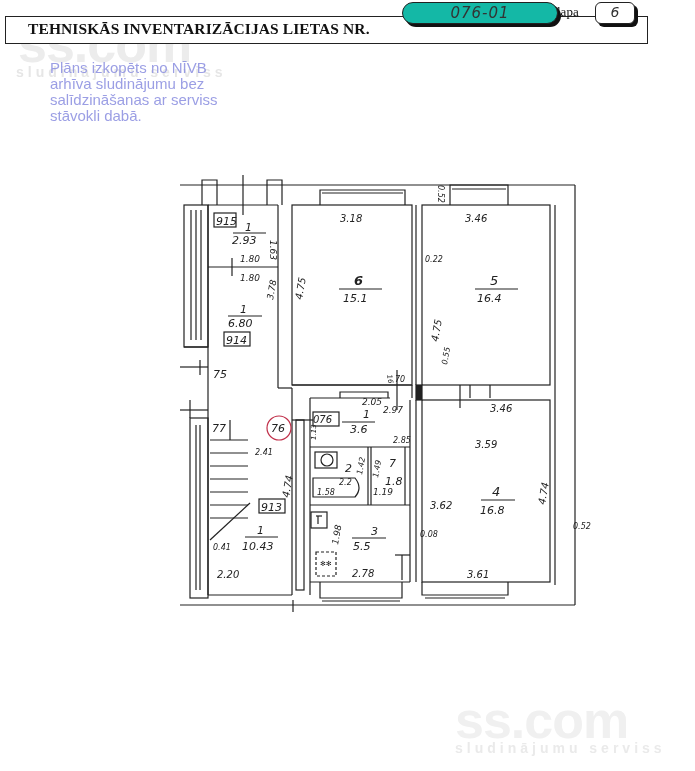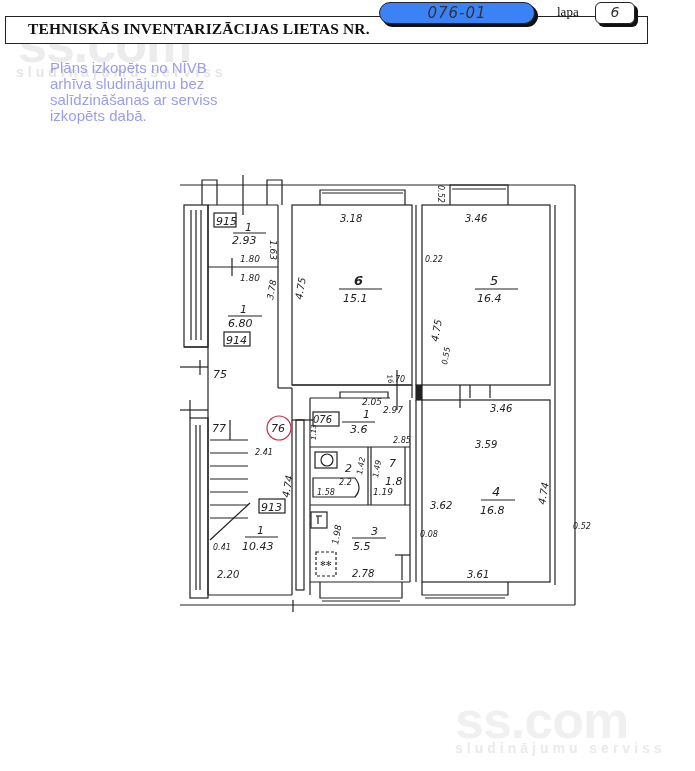--- a/index.html
+++ b/index.html
@@ -1,19 +1,19 @@
 <!DOCTYPE html>
 <html><head>
 <meta charset="utf-8">
 <style>
   html, body { margin:0; padding:0; background:#fff; }
   body { width:695px; height:771px; position:relative; overflow:hidden; font-family:"Liberation Serif", serif; }
   .header { position:absolute; left:5px; top:16px; width:643px; height:28px; border:1.5px solid #222; box-sizing:border-box; background:#fff; }
   .header-title { position:absolute; left:22px; top:3px; font-weight:bold; font-size:15.5px; color:#111; letter-spacing:0.1px; font-family:"Liberation Serif", serif; }
-  .case-box { position:absolute; left:379px; top:2px; width:156px; height:22px; border:1.3px solid #222; border-radius:11px; box-shadow:3px 3px 0 #111; background:#3b82f6; box-sizing:border-box; }
+  .case-box { position:absolute; left:402px; top:2px; width:156px; height:22px; border:1.3px solid #222; border-radius:11px; box-shadow:3px 3px 0 #111; background:#14b8a6; box-sizing:border-box; }
   .case-val { position:absolute; left:0; right:0; top:1px; text-align:center; font-family:"DejaVu Sans", sans-serif; font-style:italic; font-size:15px; color:#333; letter-spacing:1px; }
   .lapa-label { position:absolute; left:557px; top:4px; font-weight:normal; font-size:13px; color:#111; }
   .page-box { position:absolute; left:595px; top:2px; width:40px; height:22px; border:1.3px solid #222; border-radius:6px; box-shadow:3px 3px 0 #111; background:#fff; box-sizing:border-box; }
   .page-val { position:absolute; left:0; right:0; top:1px; text-align:center; font-family:"DejaVu Sans", sans-serif; font-style:italic; font-size:14px; color:#333; }
   .stamp { position:absolute; left:50px; top:60px; color:#8a8ee0; font-size:15px; line-height:16px; font-family:Liberation Sans, sans-serif; opacity:0.85; }
   .wm { position:absolute; color:#f4f4f4; font-family:"Liberation Sans", sans-serif; font-weight:bold; }
   .wm-top { left:18px; top:14px; font-size:52px; color:#ececec; letter-spacing:-1px; }
   .wm-top-sub { left:16px; top:64px; font-size:14px; color:#e6e6e6; letter-spacing:4px; }
   .wm-bot { left:455px; top:690px; font-size:52px; color:#f0f0f0; letter-spacing:-1px; }
   .wm-bot-sub { left:455px; top:740px; font-size:14px; color:#eaeaea; letter-spacing:4px; }
@@ -34,21 +34,21 @@
 </div>
 <span class="lapa-label">lapa</span>
 <div class="page-box">
   <div class="page-val">6</div>
 </div>
 
 <div class="stamp">
   <div>Plāns izkopēts no NĪVB</div>
   <div>arhīva sludinājumu bez</div>
   <div>salīdzināšanas ar serviss</div>
-  <div>izkopēts dabā.</div>
+  <div>stāvokli dabā.</div>
 </div>
 
 <div class="plan">
 <svg width="695" height="771" viewBox="0 0 695 771" xmlns="http://www.w3.org/2000/svg">
   <g stroke="#222" fill="none" stroke-width="1.2">
 
     <line x1="180" y1="185" x2="575" y2="185"></line>
     <line x1="180" y1="605" x2="575" y2="605"></line>
     <line x1="575" y1="185" x2="575" y2="605"></line>
     <line x1="555" y1="205" x2="555" y2="585"></line>

